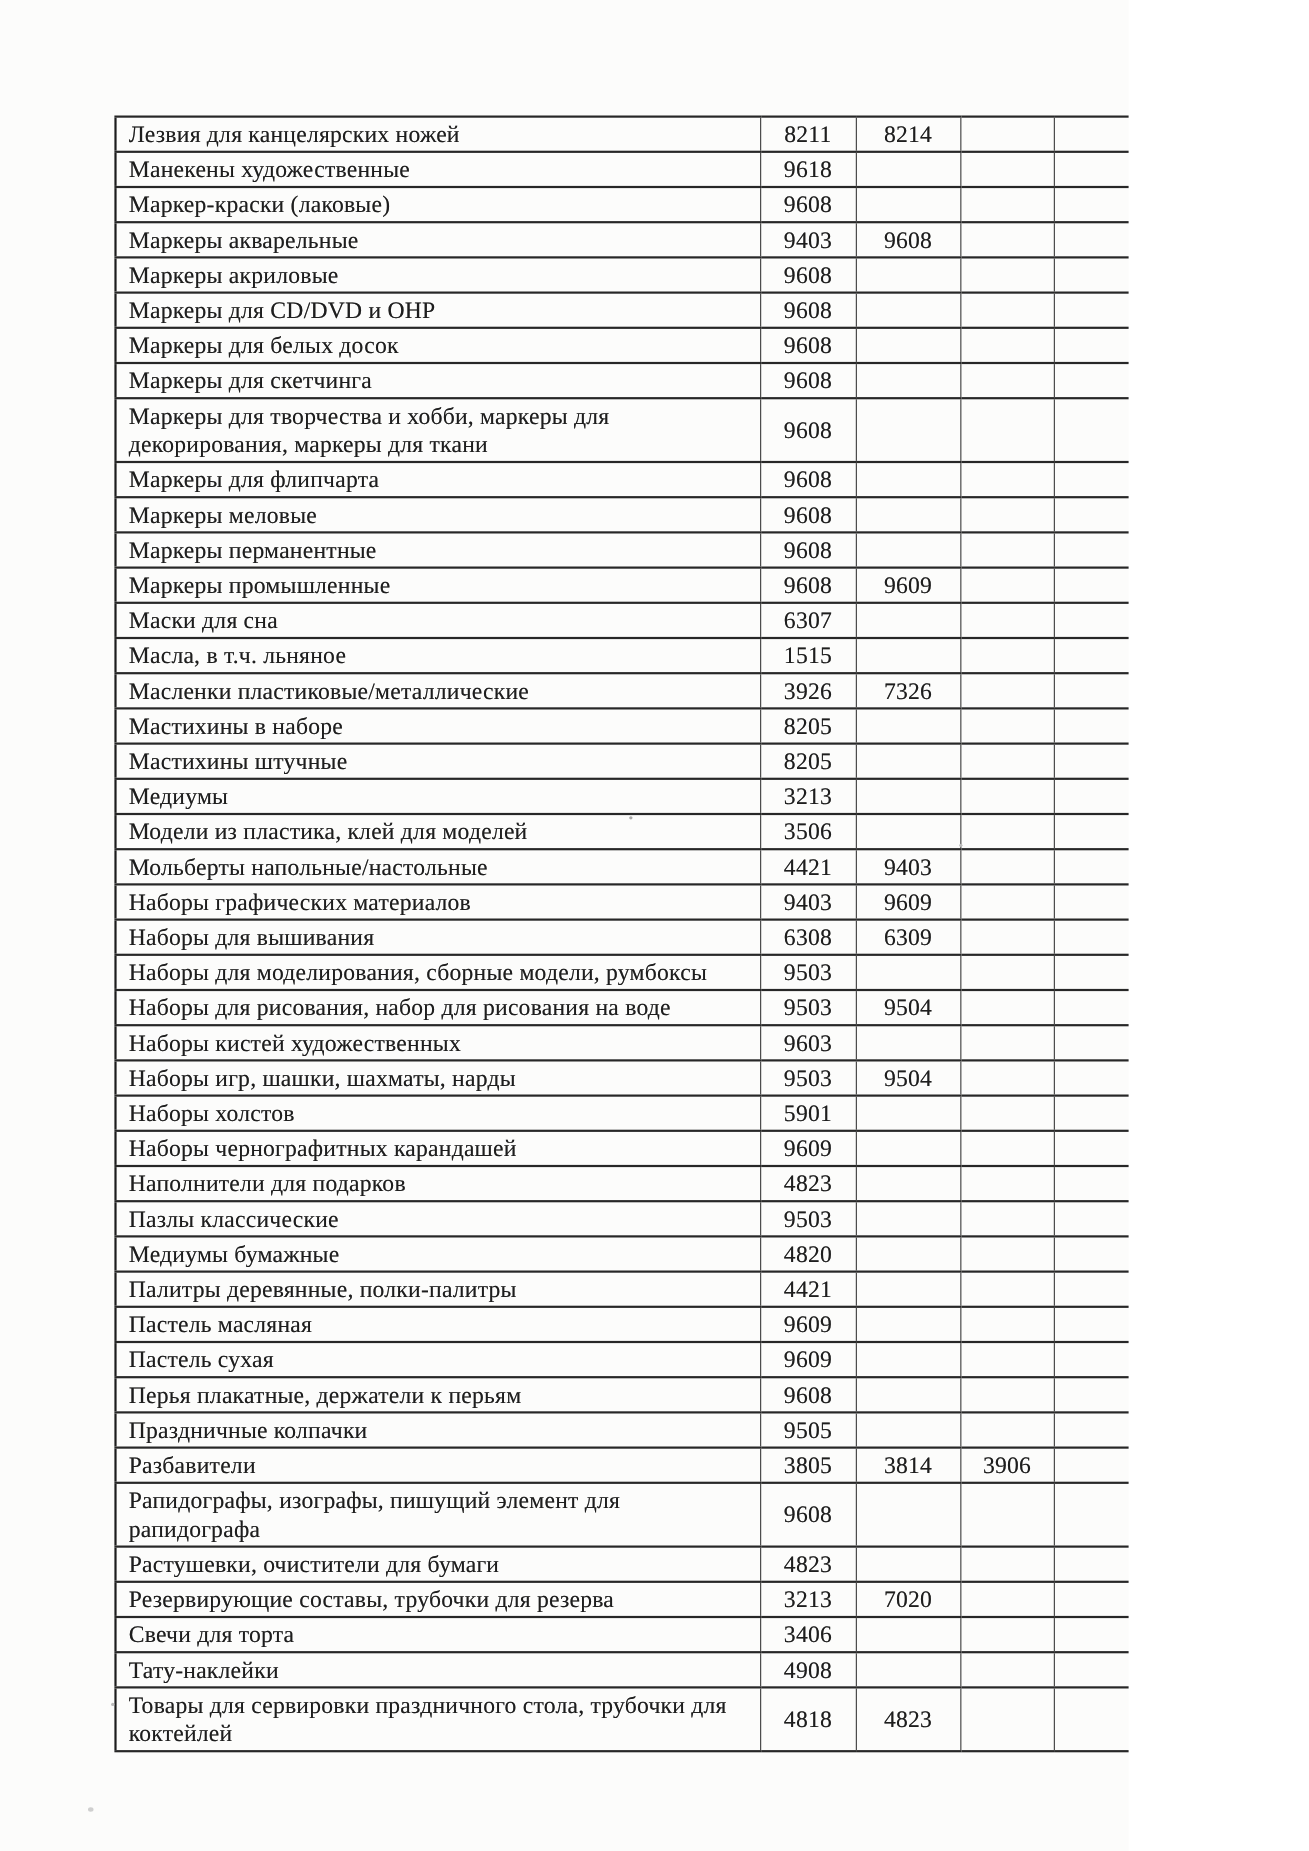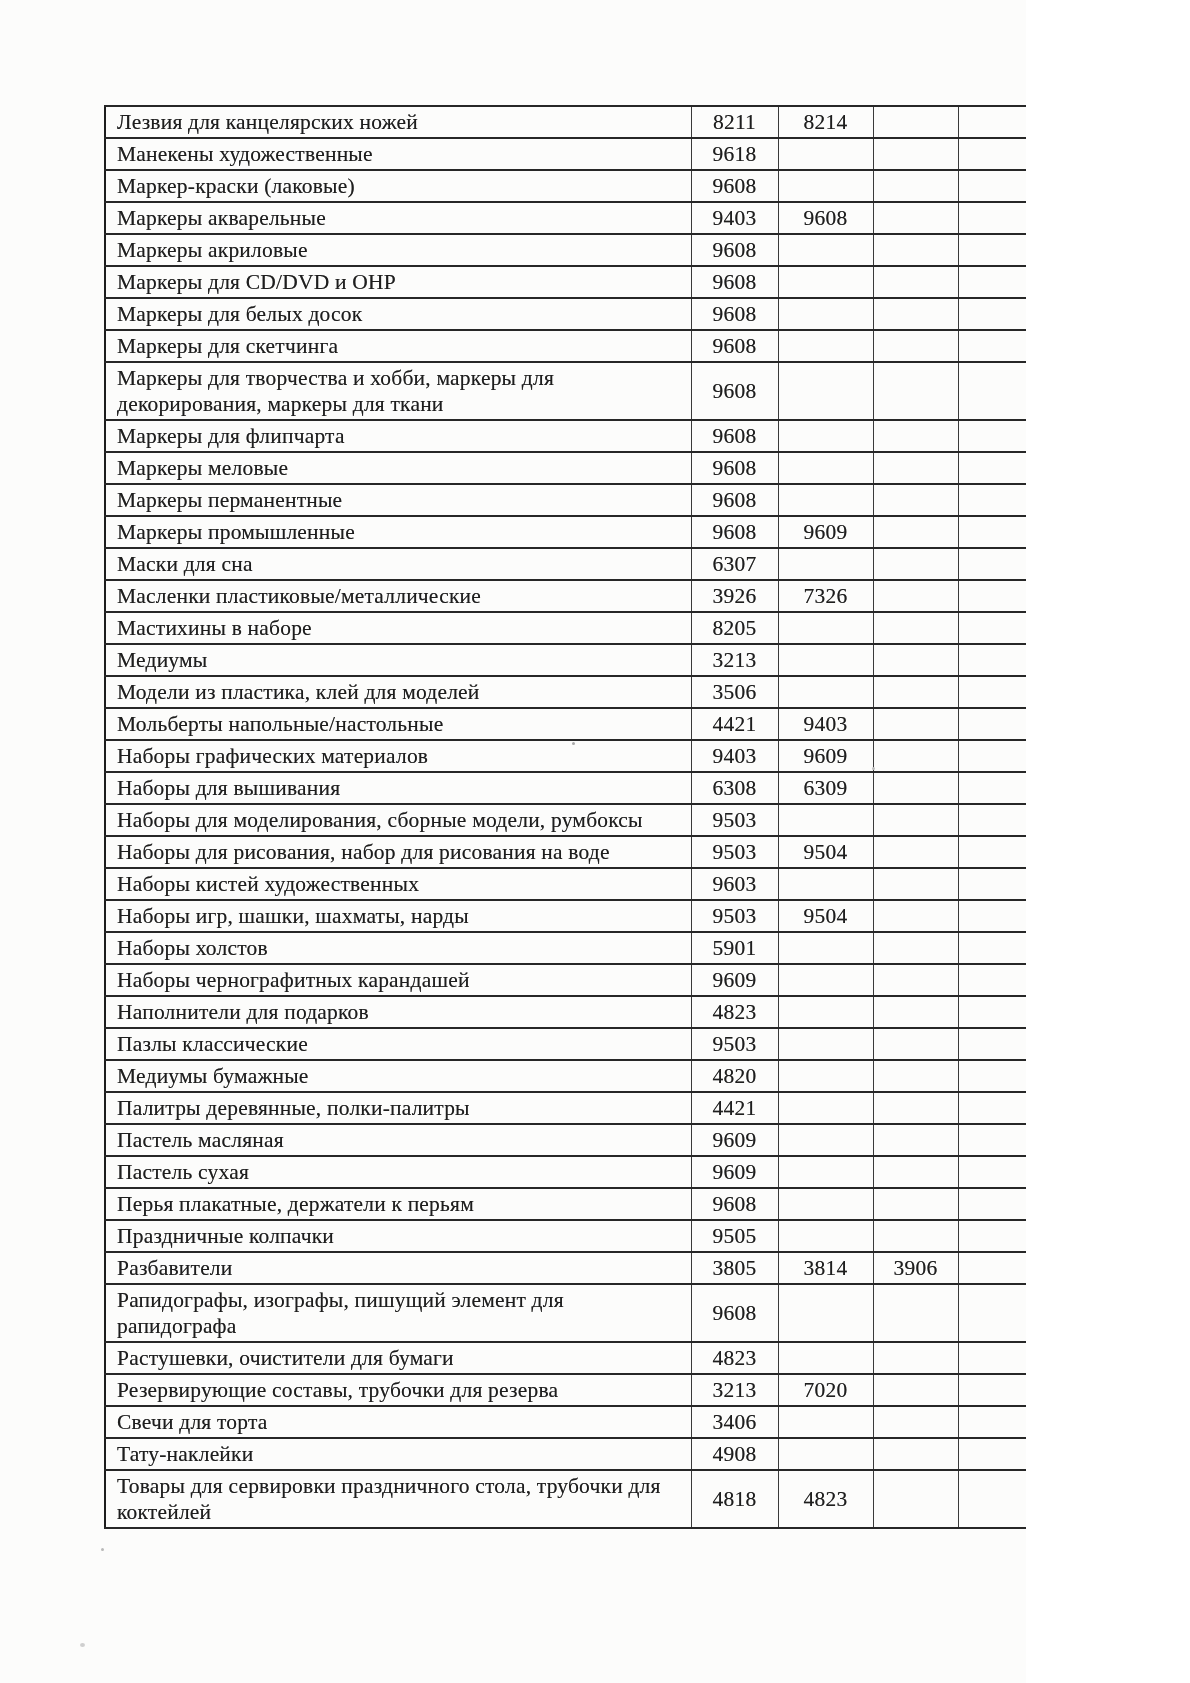--- a/index.html
+++ b/index.html
@@ -168,28 +168,42 @@
           <td class="code-cell"></td>
         </tr>
         <tr class="row">
           <td class="name-cell">Маски для сна</td>
           <td class="code-cell">6307</td>
           <td class="code-cell"></td>
           <td class="code-cell"></td>
           <td class="code-cell"></td>
         </tr>
         <tr class="row">
+          <td class="name-cell">Масла, в т.ч. льняное</td>
+          <td class="code-cell">1515</td>
+          <td class="code-cell"></td>
+          <td class="code-cell"></td>
+          <td class="code-cell"></td>
+        </tr>
+        <tr class="row">
           <td class="name-cell">Масленки пластиковые/металлические</td>
           <td class="code-cell">3926</td>
           <td class="code-cell">7326</td>
           <td class="code-cell"></td>
           <td class="code-cell"></td>
         </tr>
         <tr class="row">
           <td class="name-cell">Мастихины в наборе</td>
+          <td class="code-cell">8205</td>
+          <td class="code-cell"></td>
+          <td class="code-cell"></td>
+          <td class="code-cell"></td>
+        </tr>
+        <tr class="row">
+          <td class="name-cell">Мастихины штучные</td>
           <td class="code-cell">8205</td>
           <td class="code-cell"></td>
           <td class="code-cell"></td>
           <td class="code-cell"></td>
         </tr>
         <tr class="row">
           <td class="name-cell">Медиумы</td>
           <td class="code-cell">3213</td>
           <td class="code-cell"></td>
           <td class="code-cell"></td>

